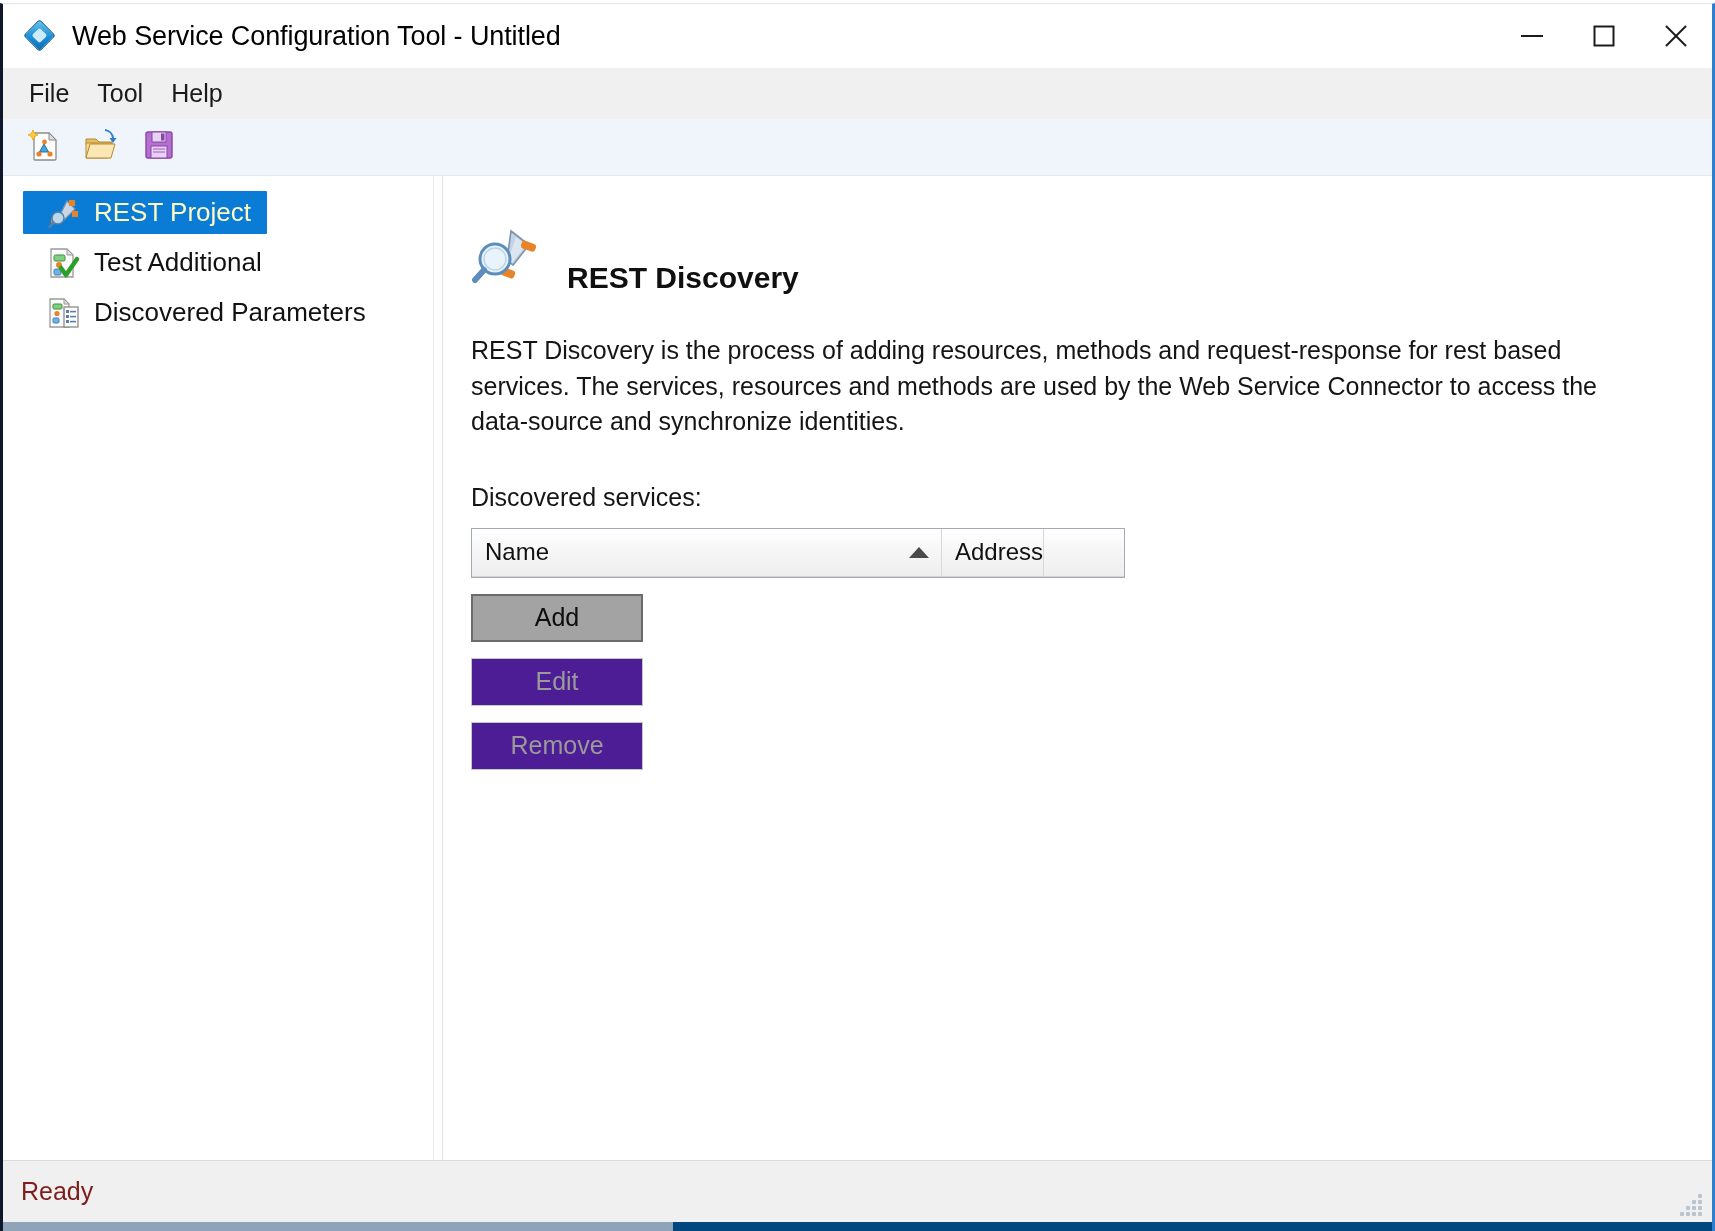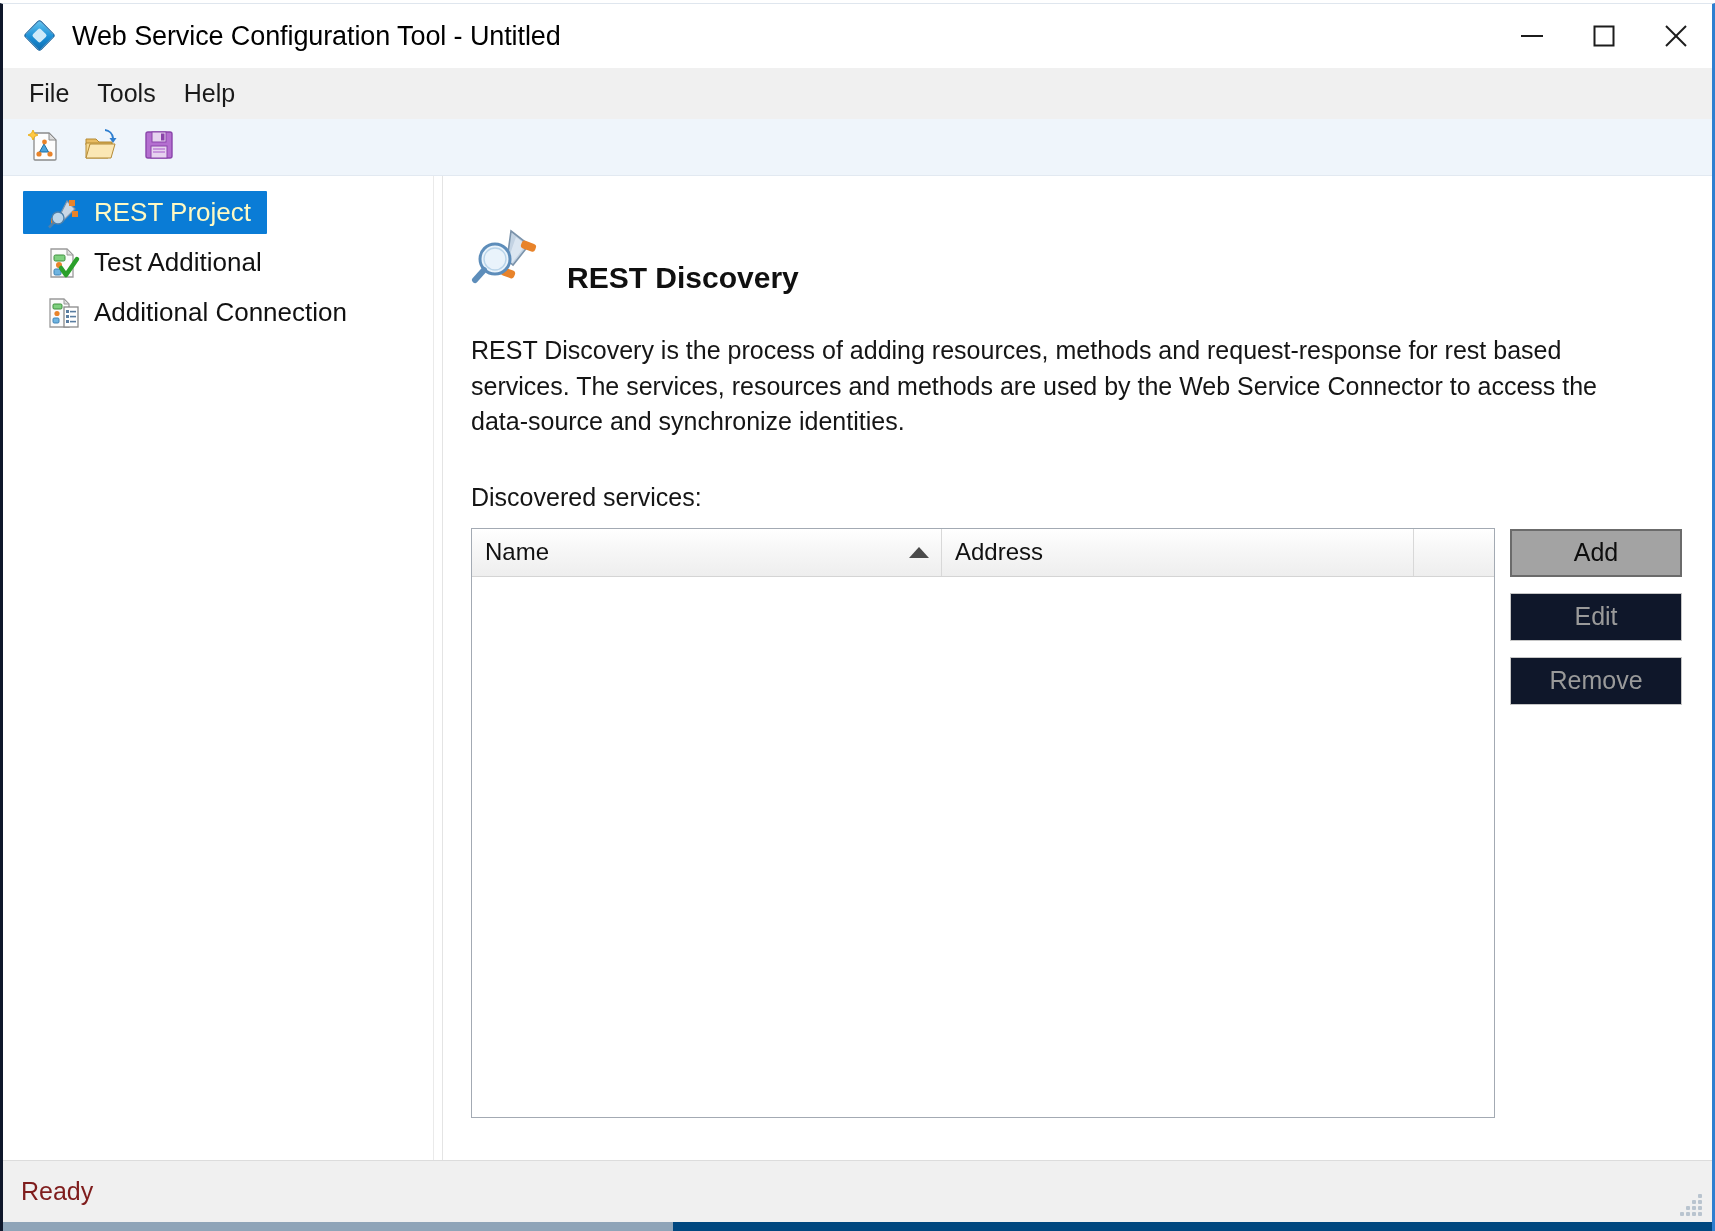--- a/index.html
+++ b/index.html
@@ -201,20 +201,21 @@
     font-size: 25px;
     color: #151515;
     margin-bottom: 16px;
   }
 
   
   .list-row {
     display: flex;
     align-items: flex-start;
     gap: 15px;
+    flex-direction: column;
   }
   .listview {
     flex: 1;
     height: 590px;
     border: 1px solid #a3aab3;
     background: #ffffff;
     display: flex;
     flex-direction: column;
     min-width: 0;
   }
@@ -263,21 +264,21 @@
     background: #a3a3a3;
     border: 2px solid #6b6b6b;
     display: flex;
     align-items: center;
     justify-content: center;
     cursor: default;
     font-family: "Liberation Sans", sans-serif;
   }
   .btn.disabled {
     color: #9a9a9a;
-    background: #0f172a;
+    background: #4c1d95;
     border: 1px solid #c6c6c6;
   }
 
   
   .statusbar {
     height: 62px;
     min-height: 62px;
     background: #f0f0f0;
     border-top: 1px solid #dcdcdc;
     display: flex;
@@ -336,21 +337,21 @@
         <svg width="26" height="26" viewBox="0 0 26 26">
             <line x1="3" y1="3" x2="23" y2="23" stroke="#1c1c1c" stroke-width="2"></line>
             <line x1="23" y1="3" x2="3" y2="23" stroke="#1c1c1c" stroke-width="2"></line>
           </svg>
       </div>
     </div>
   </div>
 
   <div class="menubar">
     <div class="menu-item">File</div>
-    <div class="menu-item">Tools</div>
+    <div class="menu-item">Tool</div>
     <div class="menu-item">Help</div>
   </div>
 
   <div class="toolbar">
     <div class="tb-btn">
       <span>
         <svg width="36" height="36" viewBox="0 0 36 36">
           <path d="M10 6 h14 l7 7 v19 a1 1 0 0 1 -1 1 H10 a1 1 0 0 1 -1 -1 V7 a1 1 0 0 1 1 -1 z" fill="#fdfdfd" stroke="#8a8a8a" stroke-width="1.3"></path>
           <path d="M24 6 l7 7 h-7 z" fill="#dddddd" stroke="#8a8a8a" stroke-width="1"></path>
           <path d="M19 17 l4.5 8 h-9 z" fill="#4aa3dd" stroke="#1d6fa5" stroke-width="1"></path>
@@ -435,21 +436,21 @@
               <g fill="#5a7da0">
                 <rect x="19" y="14" width="3" height="3"></rect>
                   <rect x="23" y="14.8" width="6" height="1.6"></rect>
                 <rect x="19" y="19" width="3" height="3"></rect>
                   <rect x="23" y="19.8" width="6" height="1.6"></rect>
                 <rect x="19" y="24" width="3" height="3"></rect>
                   <rect x="23" y="24.8" width="6" height="1.6"></rect>
               </g>
             </svg>
           </span>
-          <span class="nav-label">Additional Connection</span>
+          <span class="nav-label">Discovered Parameters</span>
         </div>
       </div>
 
     </div>
 
     <div class="splitter"></div>
 
     <div class="content">
 
       <div class="page-head">

